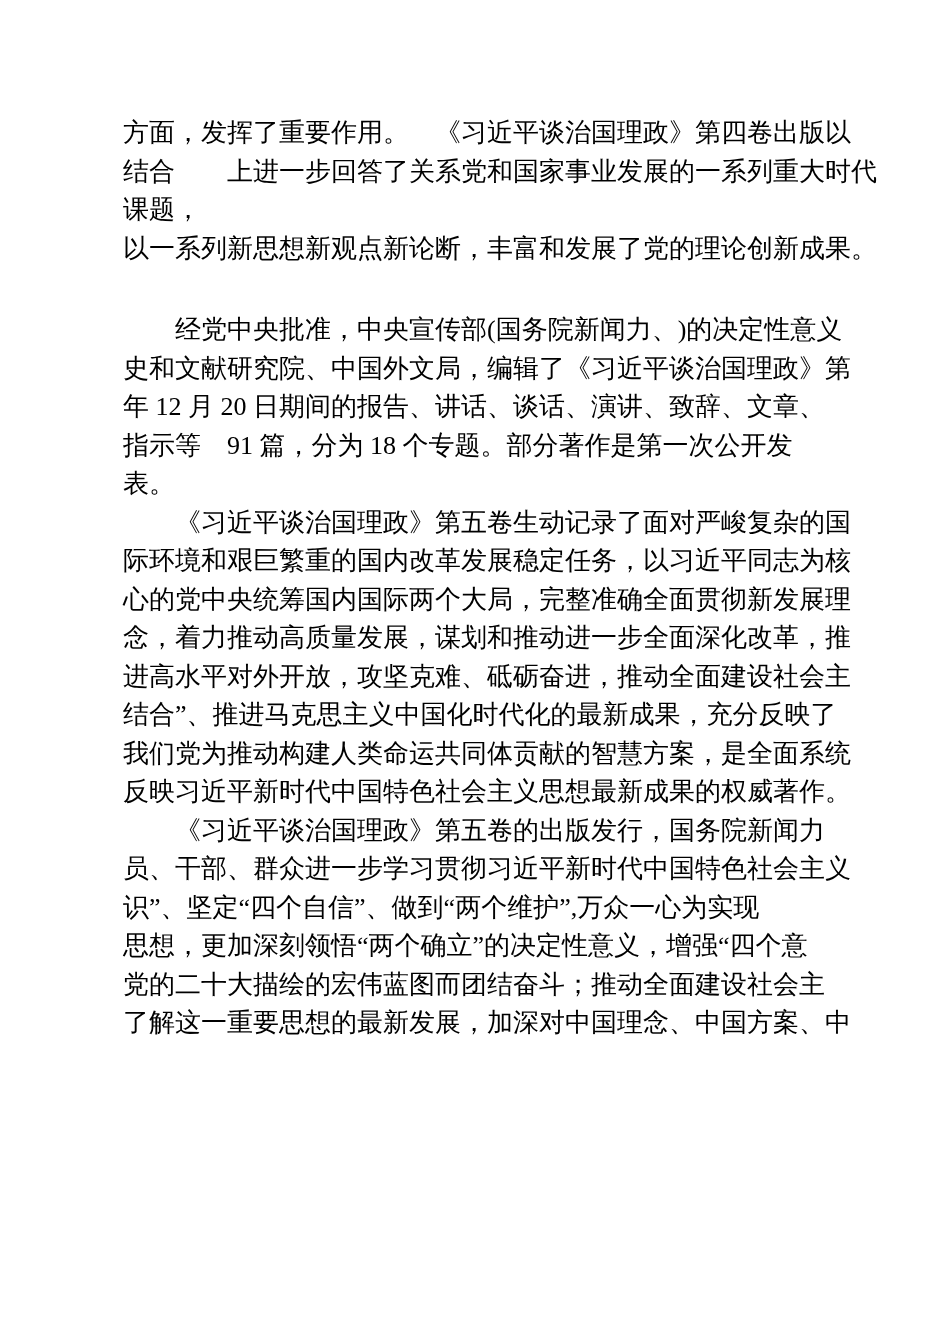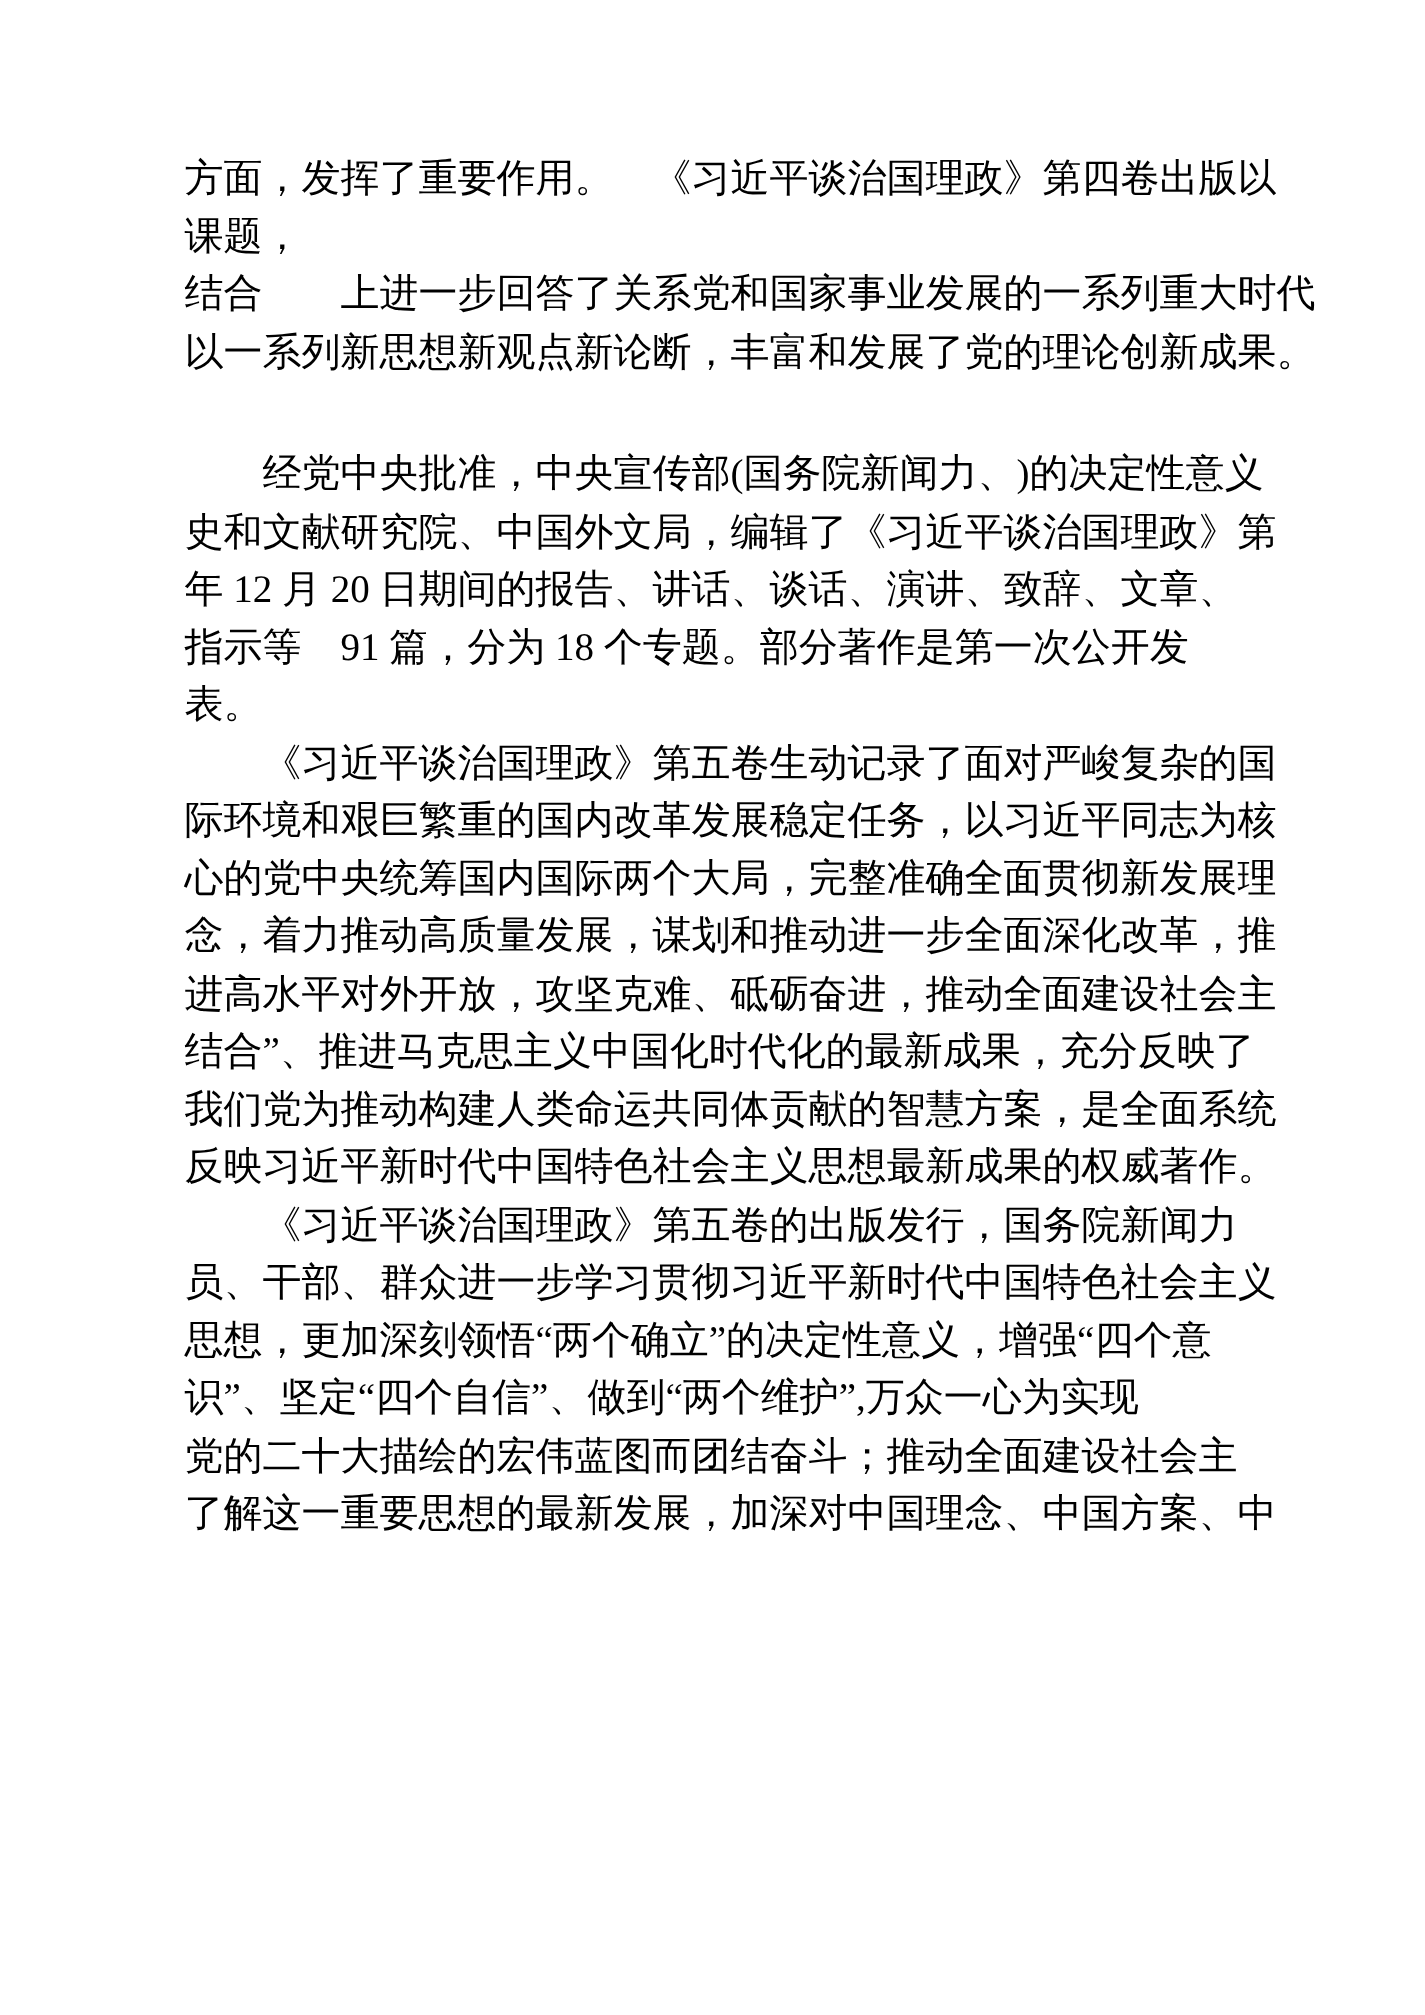--- a/index.html
+++ b/index.html
@@ -10,21 +10,21 @@
   .page {
     position: relative;
     width: 950px;
     height: 1343px;
     background: #ffffff;
     overflow: hidden;
   }
   .textblock {
     position: absolute;
     left: 123px;
-    top: 100px;
+    top: 114px;
     width: 740px;
     color: #000000;
     font-family: "Liberation Serif", "DejaVu Serif", serif;
   }
   .para {
     margin: 0;
     padding: 0;
   }
   .line {
     font-size: 26px;
@@ -41,22 +41,22 @@
   }
 </style>
 </head>
 <body>
 
 <div class="page">
   <div class="textblock">
 
     <div class="para">
       <div class="line">方面，发挥了重要作用。　《习近平谈治国理政》第四卷出版以</div>
+      <div class="line">结合　　上进一步回答了关系党和国家事业发展的一系列重大时代</div>
       <div class="line">课题，</div>
-      <div class="line">结合　　上进一步回答了关系党和国家事业发展的一系列重大时代</div>
       <div class="line">以一系列新思想新观点新论断，丰富和发展了党的理论创新成果。</div>
     </div>
 
     <div class="empty-line"></div>
 
     <div class="para">
       <div class="line indent">经党中央批准，中央宣传部(国务院新闻力、)的决定性意义</div>
       <div class="line">史和文献研究院、中国外文局，编辑了《习近平谈治国理政》第</div>
       <div class="line">年 12 月 20 日期间的报告、讲话、谈话、演讲、致辞、文章、</div>
       <div class="line">指示等　91 篇，分为 18 个专题。部分著作是第一次公开发</div>
@@ -70,20 +70,20 @@
       <div class="line">念，着力推动高质量发展，谋划和推动进一步全面深化改革，推</div>
       <div class="line">进高水平对外开放，攻坚克难、砥砺奋进，推动全面建设社会主</div>
       <div class="line">结合”、推进马克思主义中国化时代化的最新成果，充分反映了</div>
       <div class="line">我们党为推动构建人类命运共同体贡献的智慧方案，是全面系统</div>
       <div class="line">反映习近平新时代中国特色社会主义思想最新成果的权威著作。</div>
     </div>
 
     <div class="para">
       <div class="line indent">《习近平谈治国理政》第五卷的出版发行，国务院新闻力</div>
       <div class="line">员、干部、群众进一步学习贯彻习近平新时代中国特色社会主义</div>
+      <div class="line">识”、坚定“四个自信”、做到“两个维护”,万众一心为实现</div>
       <div class="line">思想，更加深刻领悟“两个确立”的决定性意义，增强“四个意</div>
-      <div class="line">识”、坚定“四个自信”、做到“两个维护”,万众一心为实现</div>
       <div class="line">党的二十大描绘的宏伟蓝图而团结奋斗；推动全面建设社会主</div>
       <div class="line">了解这一重要思想的最新发展，加深对中国理念、中国方案、中</div>
     </div>
 
   </div>
 </div>
 
 </body></html>

